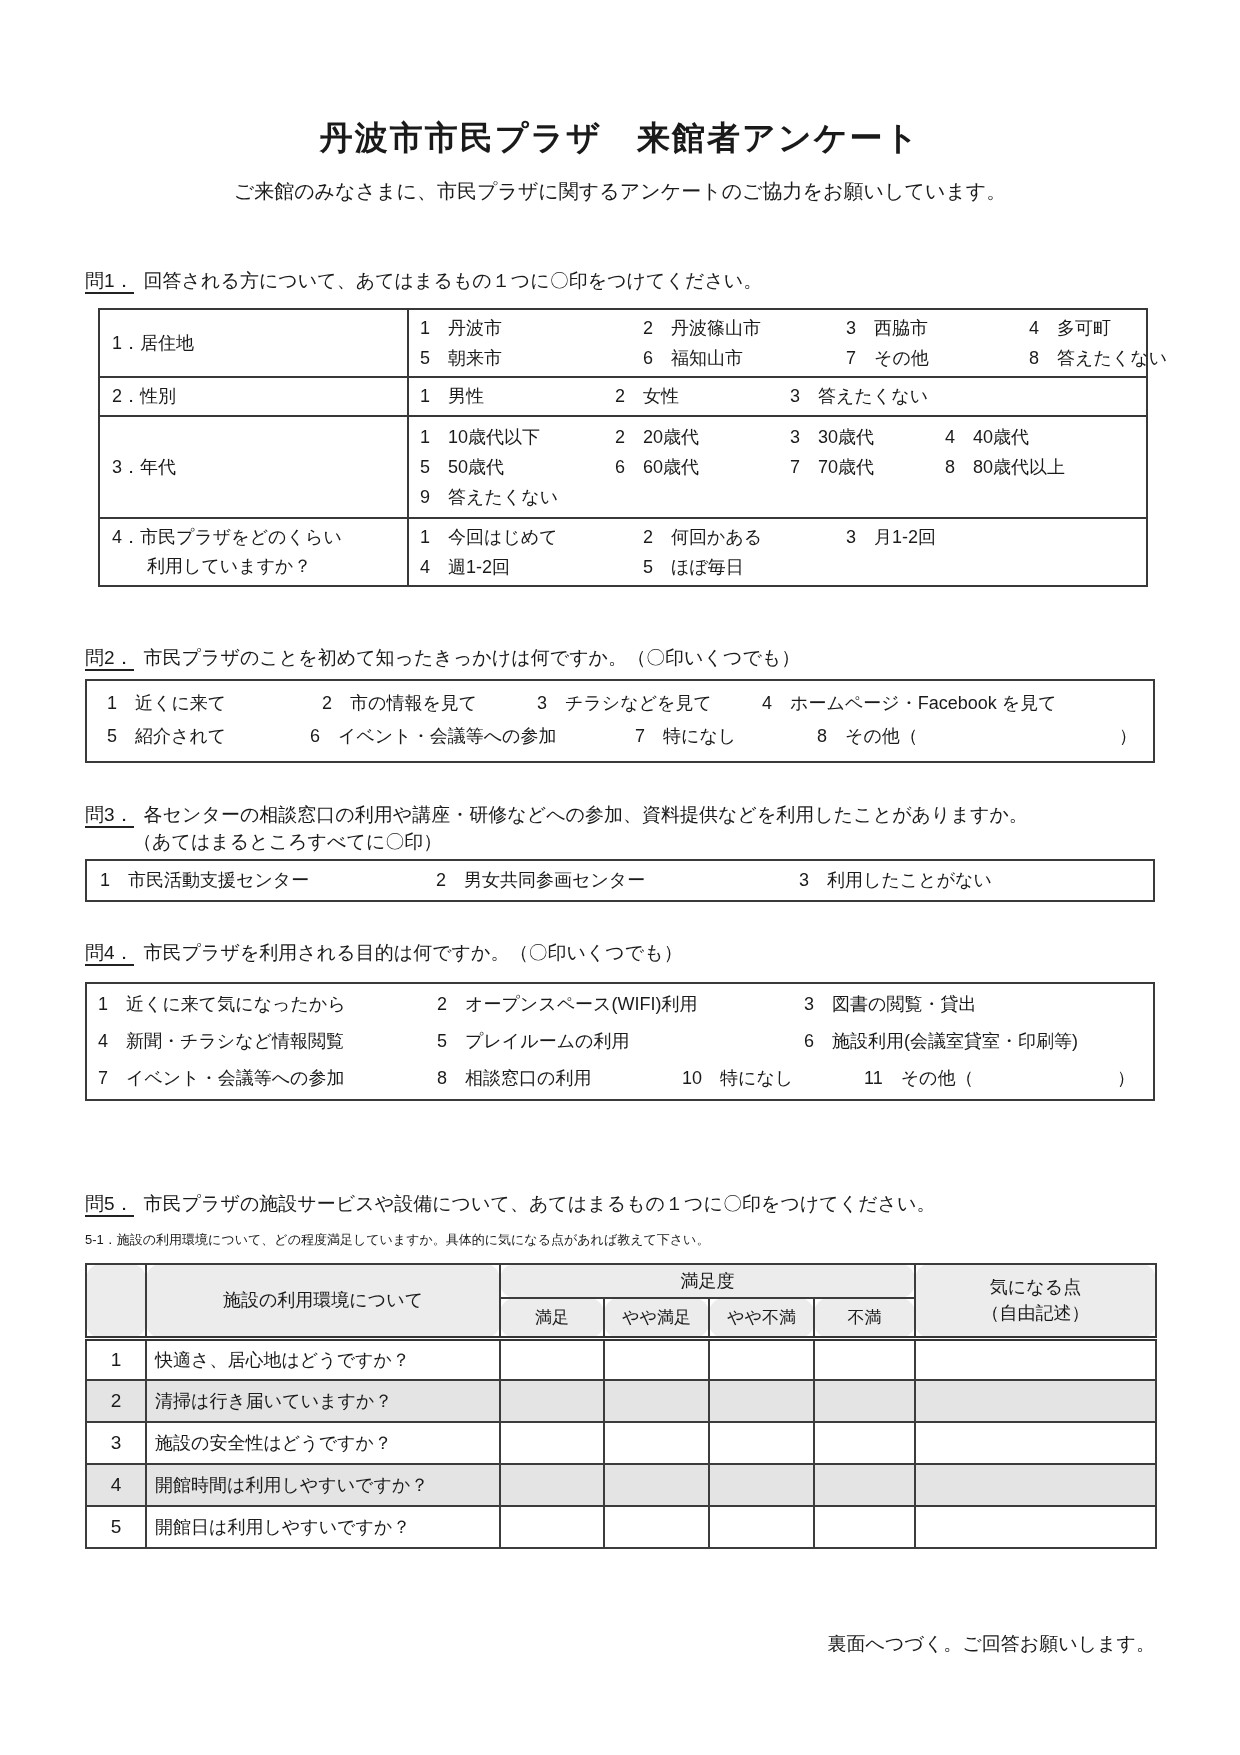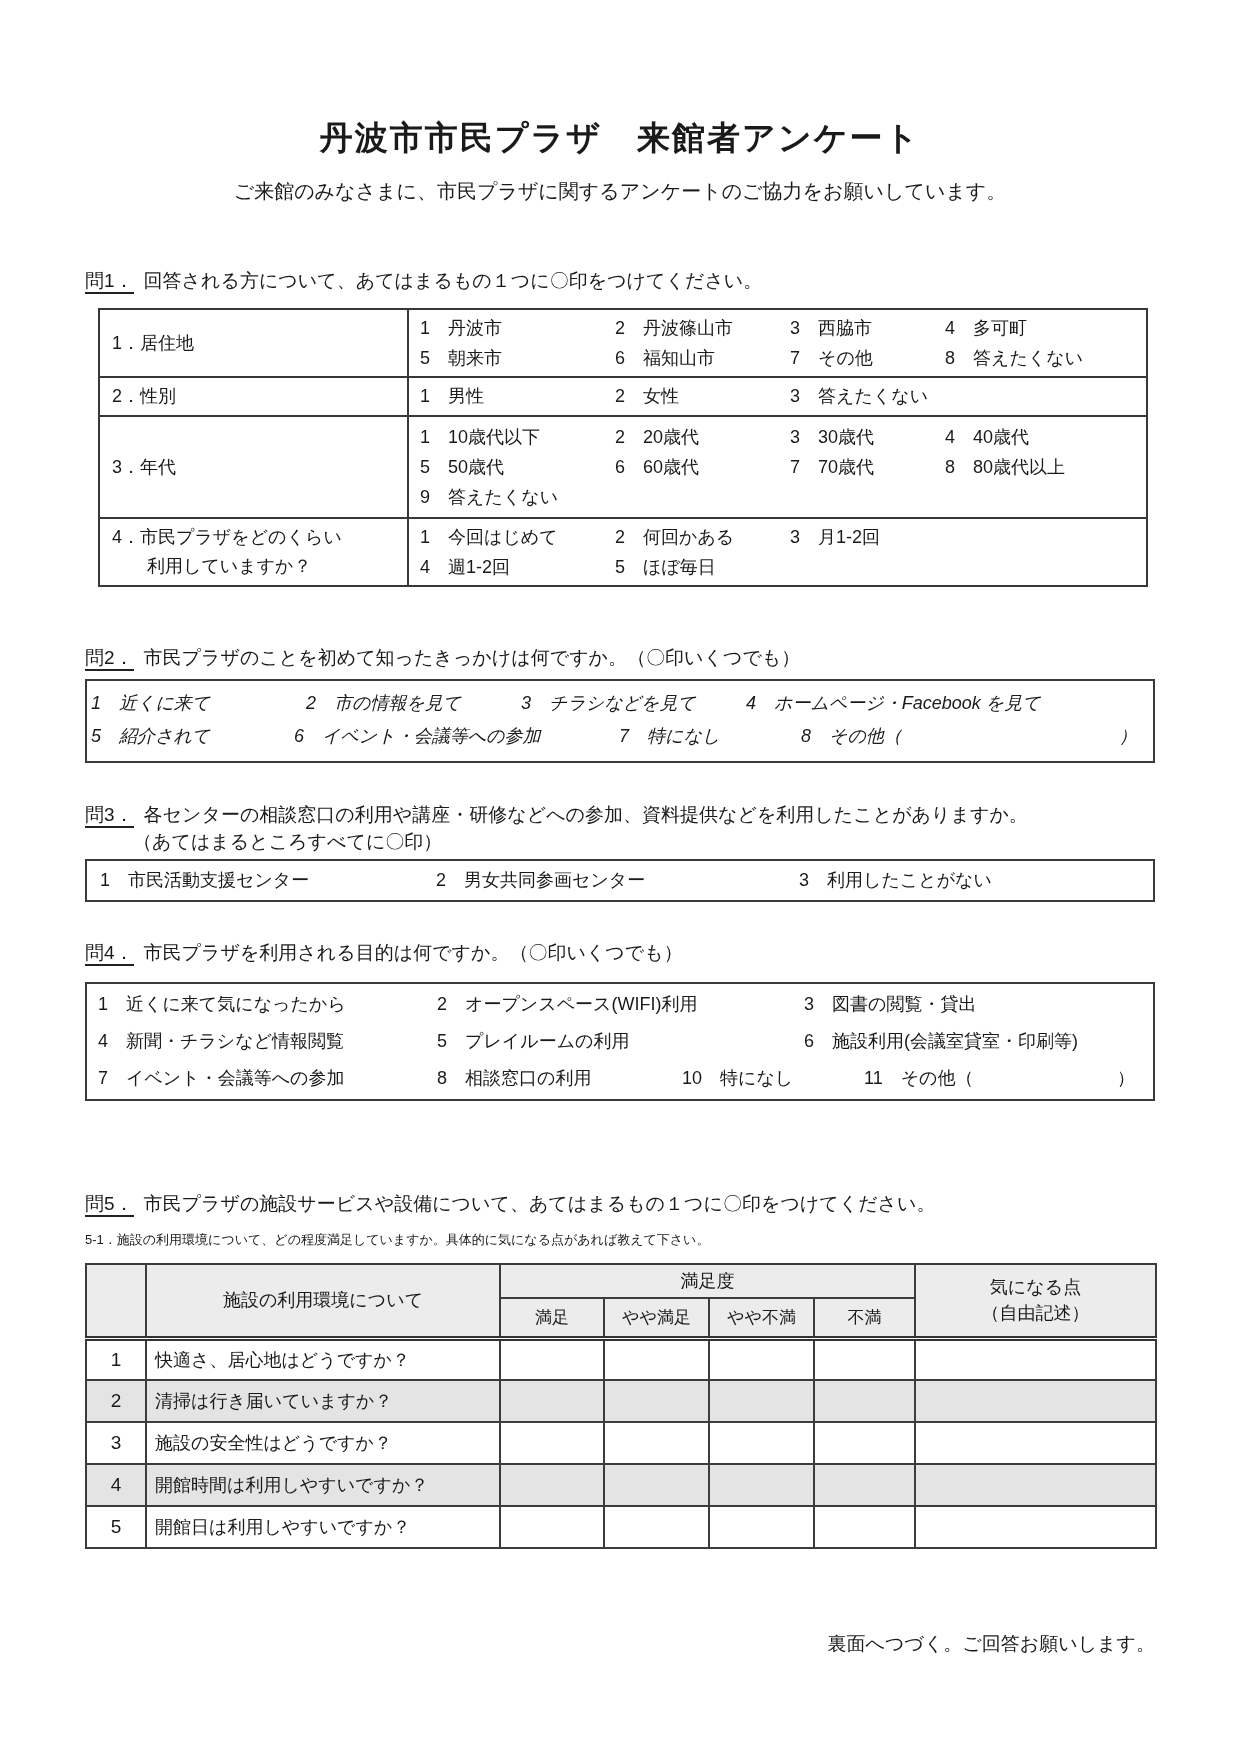--- a/index.html
+++ b/index.html
@@ -32,28 +32,28 @@
   table.q1 {
     margin-top: 14px; margin-left: 13px;
     width: 1050px; border-collapse: collapse; table-layout: fixed;
   }
   table.q1, table.q1 td { border: 2px solid #383838; }
   table.q1 td { vertical-align: middle; }
   td.q1-item { width: 309px; padding: 3px 6px 3px 12px; line-height: 29px; }
   td.q1-opts { padding: 3px 4px 3px 11px; }
   .q1-item .indent { padding-left: 35px; display: block; }
   .opt-line { display: grid; grid-template-columns: 195px 175px 155px 1fr; line-height: 30px; white-space: nowrap; }
-  .r1 .opt-line, .r4 .opt-line { line-height: 30px; }
+  .r1 .opt-line, .r4 .opt-line { line-height: 30px; gap: 28px; }
   .r2 .opt-line { line-height: 31px; }
   .r3 td.q1-opts { padding-top: 5px; padding-bottom: 5px; }
 
   
   .opt-box { border: 2px solid #3a3a3a; width: 1070px; }
   #q2-heading { margin-top: 58px; }
-  #q2-box { margin-top: 8px; padding: 6px 6px 8px 4px; font-style: italic; }
+  #q2-box { margin-top: 8px; padding: 6px 6px 8px 20px; }
   .q2-l1 { display: grid; grid-template-columns: 215px 215px 225px 1fr; line-height: 33px; white-space: nowrap; }
   .q2-l2 { display: grid; grid-template-columns: 203px 325px 182px 1fr; line-height: 33px; white-space: nowrap; }
   #q3-heading { margin-top: 38px; line-height: 27px; }
   #q3-box { margin-top: 4px; padding: 6px 6px 6px 13px; }
   .q3-l1 { display: grid; grid-template-columns: 336px 363px 1fr; line-height: 27px; white-space: nowrap; }
   #q4-heading { margin-top: 38px; }
   #q4-box { margin-top: 16px; padding: 2px 8px 2px 11px; }
   .q4-l12 { display: grid; grid-template-columns: 339px 367px 1fr; line-height: 37px; white-space: nowrap; }
   .q4-l3  { display: grid; grid-template-columns: 339px 245px 182px 1fr; line-height: 37px; white-space: nowrap; }
   .other-cell { display: flex; justify-content: space-between; padding-right: 10px; }
@@ -61,21 +61,21 @@
   
   #q5-heading { margin-top: 90px; }
   #q51-heading { margin-top: 9px; font-size: 13px; line-height: 27px; }
   table.sat {
     margin-top: 10px; width: 1070px;
     border-collapse: collapse; table-layout: fixed;
     font-size: 18px;
   }
   table.sat { border: 2px solid #333; }
   table.sat th, table.sat td { border: 2px solid #3c3c3c; }
-  table.sat th { background: #ececec; font-weight: normal; }
+  table.sat th { background: #ececec; font-weight: normal; border-radius: 15px; }
   th.sat-span { height: 34px; border-bottom: 1px dotted #9a9a9a; }
   th.sat-sub { height: 40px; font-size: 17px; }
   th.dot-l, td.dot-l { border-left: 1px dotted #9a9a9a; }
   th.dot-r, td.dot-r { border-right: 1px dotted #9a9a9a; }
   tr.hdr-bottom th { border-bottom: 5px double #333; }
   th.q-col { text-align: center; }
   th.notes-col { line-height: 26px; text-align: center; }
   td.no-cell { text-align: center; font-size: 19px; height: 42px; }
   td.q-cell { padding-left: 8px; }
   tr.shaded td { background: #e4e4e4; }

